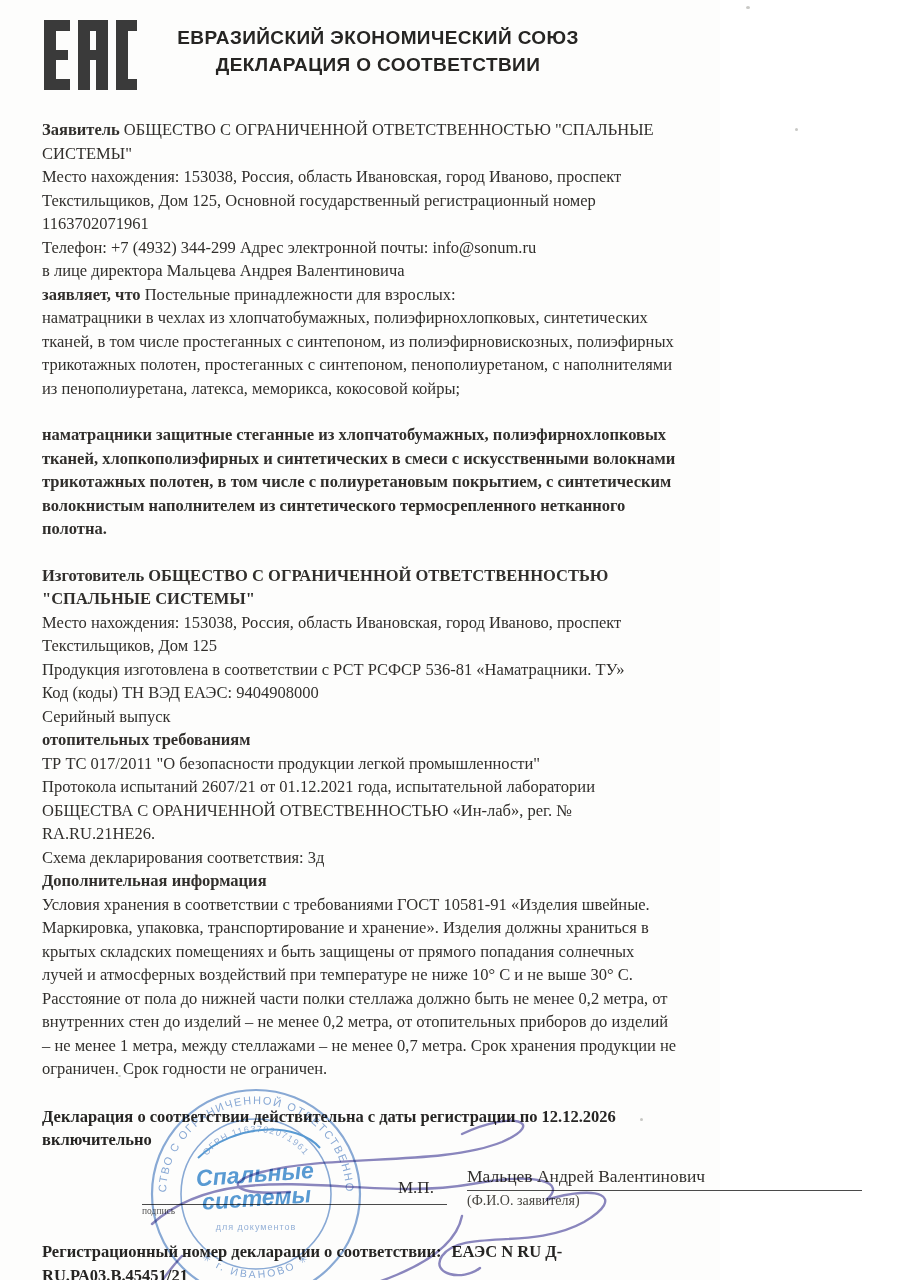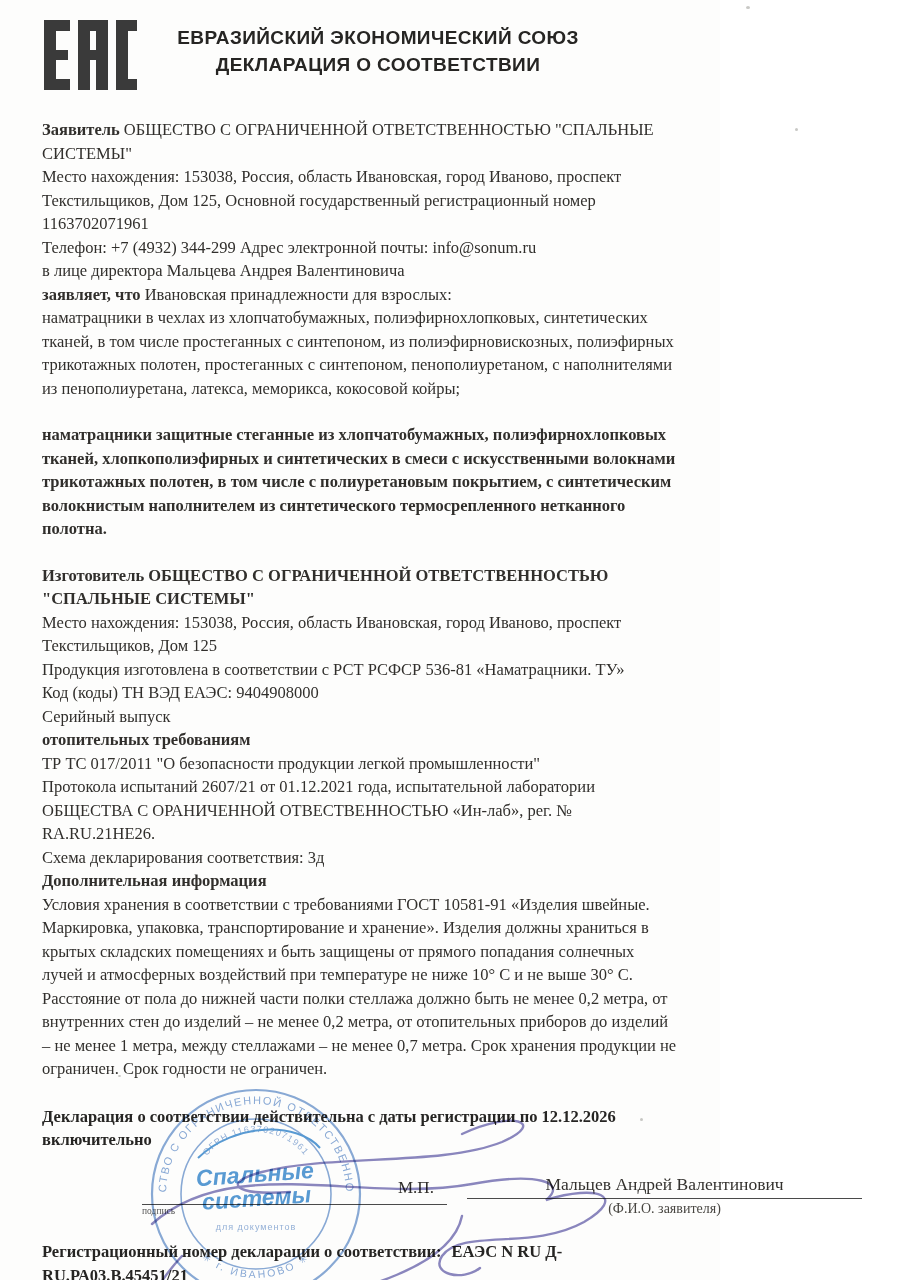--- a/index.html
+++ b/index.html
@@ -17,21 +17,21 @@
   .bodytext p{margin:0;}
   .gap{margin-top:23px !important;font-weight:bold;}
   .b{font-weight:bold;}
   .validity{margin-top:24px !important;color:#262523;}
   
   .sig-row{position:relative;height:66px;margin-top:14px;}
   .mp-label{position:absolute;left:356px;top:12px;font-size:17px;}
   .sig-left{position:absolute;left:100px;top:0;width:305px;}
   .sig-left .line{margin-top:38px;border-bottom:1.4px solid #4a4a4a;height:0;}
   .sig-left .caption{text-align:left;font-size:9.5px;color:#555;margin-top:1px;}
-  .sig-right{position:absolute;left:425px;top:8px;width:395px;text-align:center;}
+  .sig-right{position:absolute;left:425px;top:0;width:395px;text-align:left;}
   .sig-right .name{font-size:17.5px;color:#33312e;}
   .sig-right .line{margin-top:3px;border-bottom:1.4px solid #4a4a4a;height:0;}
   .sig-right .caption{font-size:14px;color:#474540;margin-top:2px;}
   
   .reg-lines{margin-top:8px;font-size:16.5px;line-height:24px;font-weight:bold;color:#262523;}
   .reg-lines p{margin:0;}
   .reg-lines .lbl{margin-right:10px;}
   .divider{margin:12px -22px 0 -22px;border-top:1px solid #c3c3c1;}
   
   .stamp-wrap{position:absolute;left:98px;top:-88px;width:232px;height:232px;z-index:2;
@@ -68,21 +68,21 @@
       <div>ЕВРАЗИЙСКИЙ ЭКОНОМИЧЕСКИЙ СОЮЗ</div>
       <div>ДЕКЛАРАЦИЯ О СООТВЕТСТВИИ</div>
     </div>
   </div>
 
   <div class="bodytext">
     <p><b>Заявитель</b><span> ОБЩЕСТВО С ОГРАНИЧЕННОЙ ОТВЕТСТВЕННОСТЬЮ "СПАЛЬНЫЕ СИСТЕМЫ"</span></p>
     <p>Место нахождения: 153038, Россия, область Ивановская, город Иваново, проспект Текстильщиков, Дом 125, Основной государственный регистрационный номер 1163702071961</p>
     <p>Телефон: +7 (4932) 344-299 Адрес электронной почты: info@sonum.ru</p>
     <p>в лице директора Мальцева Андрея Валентиновича</p>
-    <p><b>заявляет, что</b><span> Ивановская принадлежности для взрослых:</span></p>
+    <p><b>заявляет, что</b><span> Постельные принадлежности для взрослых:</span></p>
     <p>наматрацники в чехлах из хлопчатобумажных, полиэфирнохлопковых, синтетических тканей, в том числе простеганных с синтепоном, из полиэфирновискозных, полиэфирных трикотажных полотен, простеганных с синтепоном, пенополиуретаном, с наполнителями из пенополиуретана, латекса, меморикса, кокосовой койры;</p>
     <p class="gap">наматрацники защитные стеганные из хлопчатобумажных, полиэфирнохлопковых тканей, хлопкополиэфирных и синтетических в смеси с искусственными волокнами трикотажных полотен, в том числе с полиуретановым покрытием, с синтетическим волокнистым наполнителем из синтетического термосрепленного  нетканного полотна.</p>
     <p class="gap">Изготовитель ОБЩЕСТВО С ОГРАНИЧЕННОЙ ОТВЕТСТВЕННОСТЬЮ "СПАЛЬНЫЕ СИСТЕМЫ"</p>
     <p>Место нахождения: 153038, Россия, область Ивановская, город Иваново, проспект Текстильщиков, Дом 125</p>
     <p>Продукция изготовлена в соответствии с РСТ РСФСР 536-81 «Наматрацники. ТУ»</p>
     <p>Код (коды) ТН ВЭД ЕАЭС: 9404908000</p>
     <p>Серийный выпуск</p>
     <p class="b">отопительных требованиям</p>
     <p>ТР ТС 017/2011 "О безопасности продукции легкой промышленности"</p>
     <p>Протокола испытаний 2607/21 от 01.12.2021 года, испытательной лаборатории ОБЩЕСТВА С ОРАНИЧЕННОЙ ОТВЕСТВЕННОСТЬЮ «Ин-лаб», рег. № RA.RU.21НЕ26.</p>

